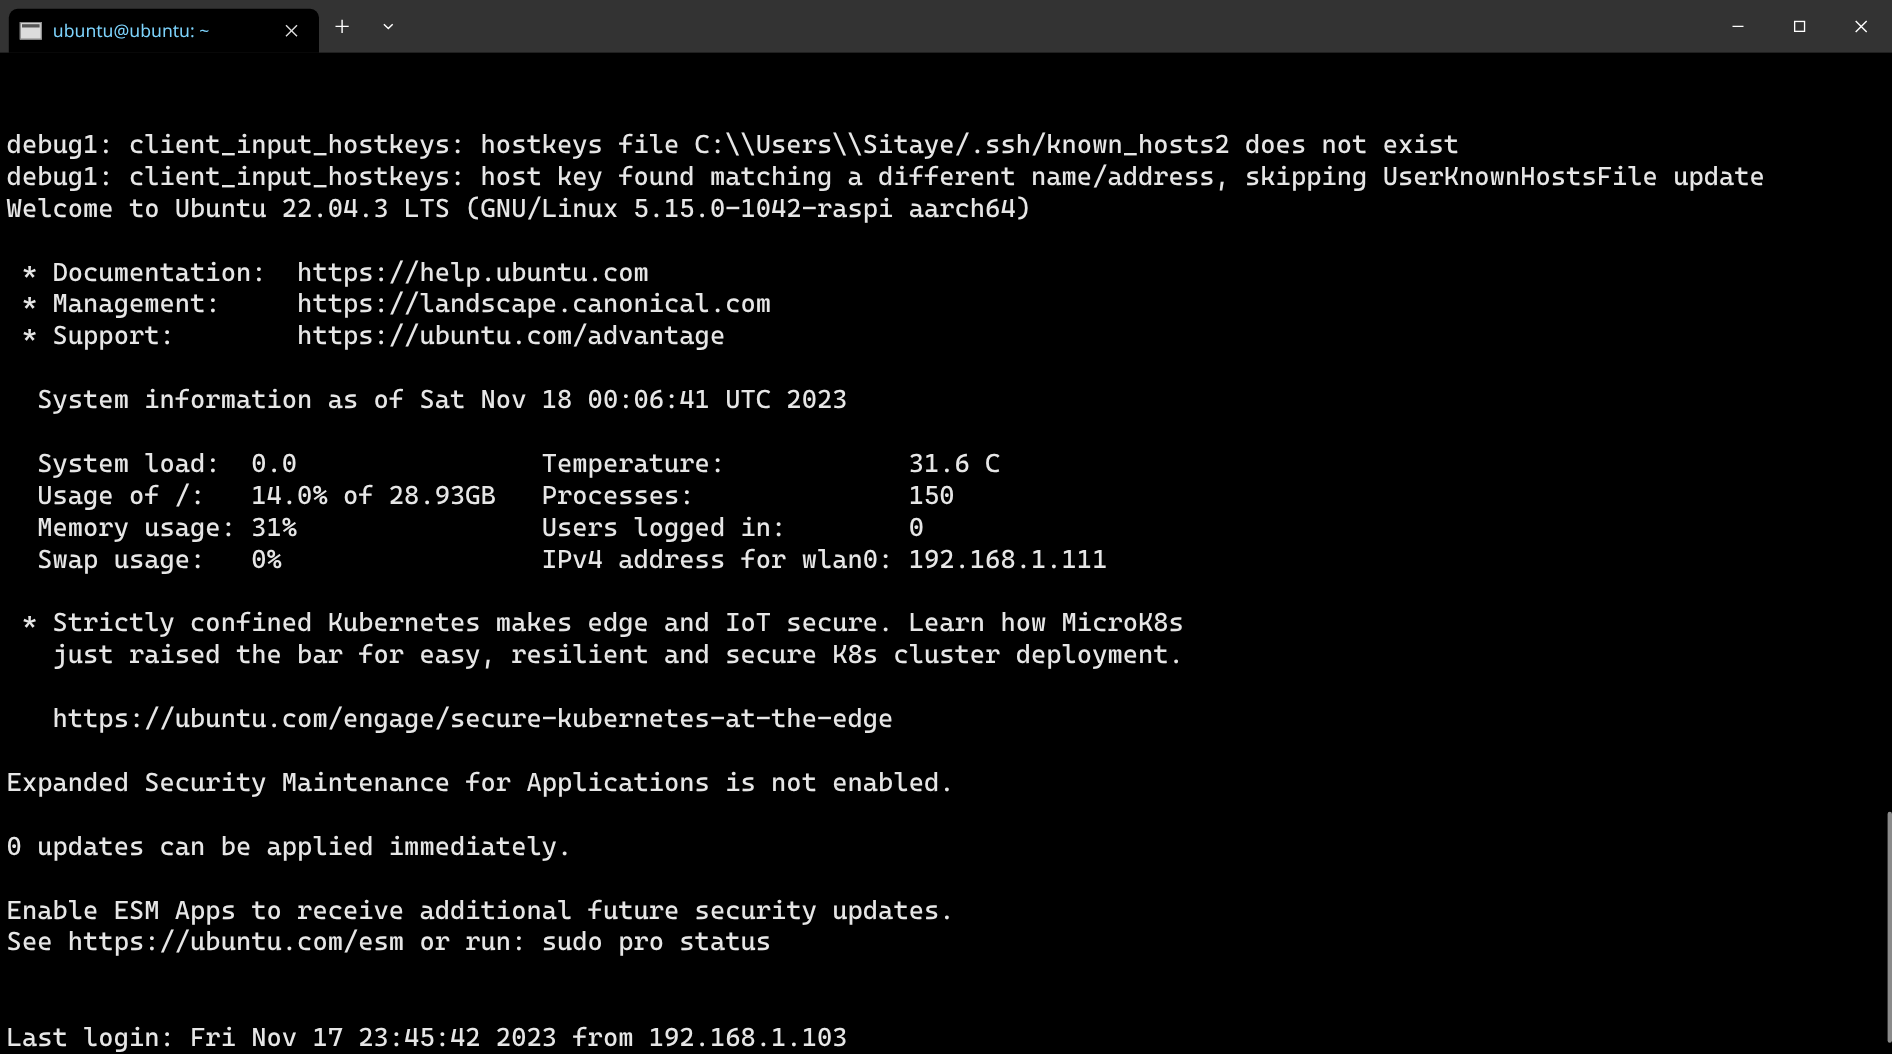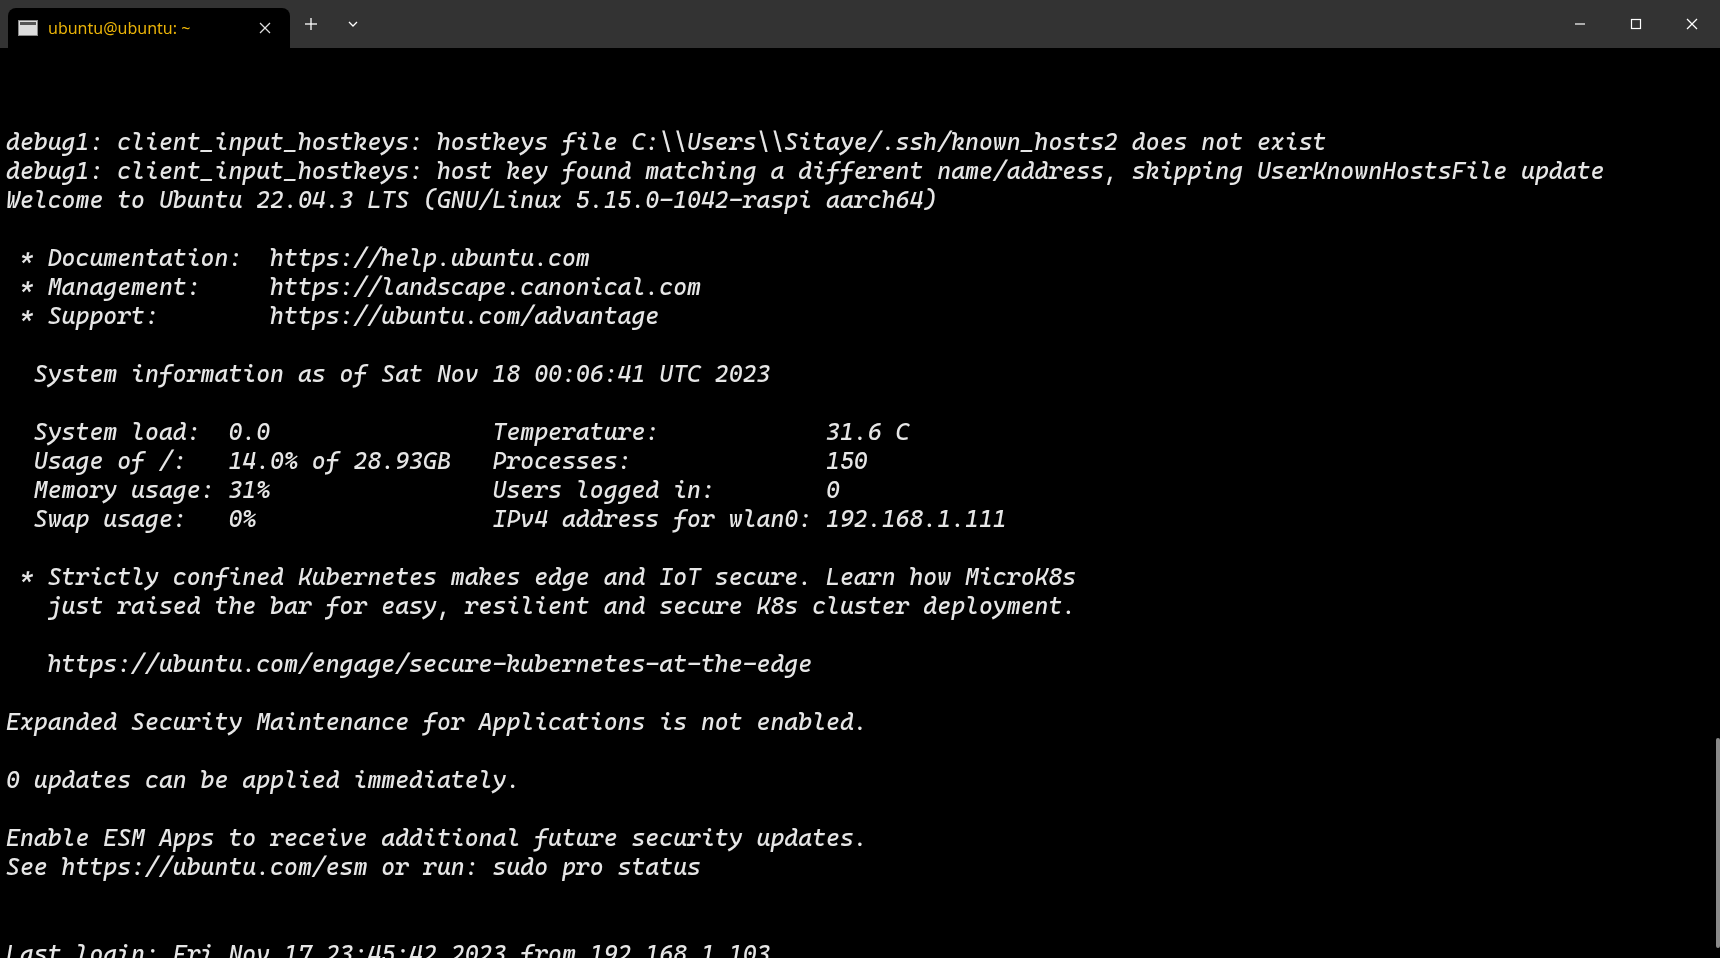--- a/index.html
+++ b/index.html
@@ -53,21 +53,21 @@
     content: "";
     position: absolute;
     left: 1px; right: 1px; top: 1px;
     height: 3px;
     background: #555;
   }
   .tab-title {
     font-size: 16px;
     font-family: "Segoe UI", system-ui, sans-serif;
     white-space: nowrap;
-    color: #eab308;
+    color: #7dd3fc;
     flex: 1 1 auto;
   }
   .tab-close {
     width: 26px;
     height: 26px;
     display: flex;
     align-items: center;
     justify-content: center;
     color: #ddd;
   }
@@ -108,24 +108,23 @@
 
   
   .terminal {
     position: absolute;
     left: 0; right: 0; top: 48px; bottom: 0;
     background: #000;
     color: #e6e6e6;
     font-size: 23.7px;        
     line-height: 29px;
     white-space: pre;
-    padding: 22px 6px 6px 6px;
+    padding: 11px 6px 6px 6px;
     overflow: hidden;
     letter-spacing: 0.02px;
-    font-style: italic;
   }
 
   .prompt-user   { color: #4FE24F; font-weight: bold; }
   .prompt-colon  { color: #e6e6e6; }
   .prompt-path   { color: #6699ff; font-weight: bold; }
   .prompt-dollar { color: #e6e6e6; }
 
   
   .scroll-thumb {
     position: absolute;

